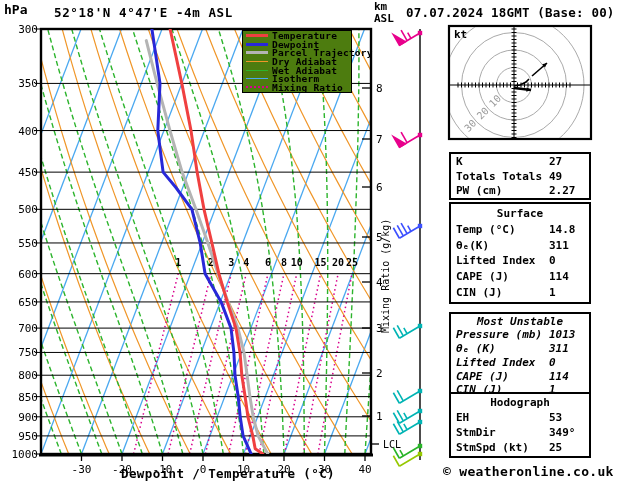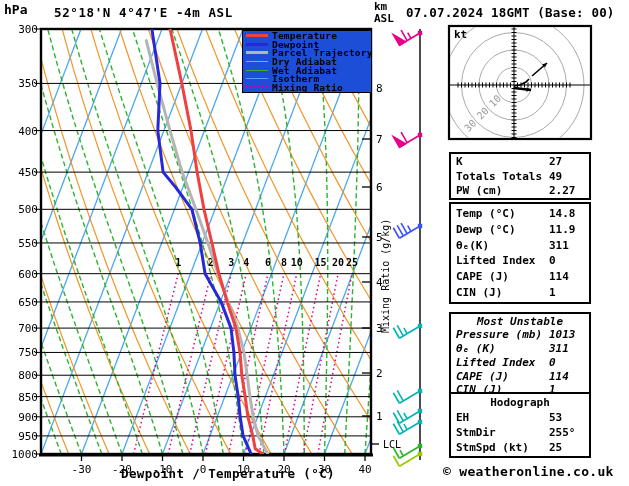--- a/index.html
+++ b/index.html
@@ -11,22 +11,22 @@
   #chart text.mixlab{font-size:10px;font-weight:bold}
   #chart text.ringlab{font-size:10px;fill:#999}
   #chart text.small{font-size:10px}
   #stationTitle{left:54px;top:5px;font-size:12.5px;font-weight:bold;letter-spacing:.6px}
   #dtTitle{left:406px;top:5px;font-size:12.5px;font-weight:bold;letter-spacing:.2px}
   #hpaLabel{left:4px;top:2px;font-size:13px;font-weight:bold}
   #kmLabel{left:374px;top:1px;font-size:11px;font-weight:bold;line-height:12px}
   #ktLabel{left:454px;top:28px;font-size:11px;font-weight:bold}
   #xlabel{left:85px;top:466px;width:250px;text-align:right;font-size:12.5px;font-weight:bold;letter-spacing:.4px}
   #footer{left:443px;top:464px;font-size:13px;font-weight:bold;letter-spacing:.3px}
-  #legendBox{position:absolute;left:242px;top:30px;width:130px;height:63px;
-             border:1.5px solid #000;background:#1d4ed8;box-sizing:border-box;
+  #legendBox{position:absolute;left:242px;top:30px;width:110px;height:63px;
+             border:1.5px solid #000;background:#4d7c0f;box-sizing:border-box;
              display:flex;flex-direction:column;justify-content:space-evenly}
   .lrow{display:flex;align-items:center;padding-left:3px;height:8px}
   .lsample{width:22px;height:0;border-top-style:solid;margin-right:4px;flex:0 0 22px}
   .llabel{font-size:9.5px;font-weight:bold;letter-spacing:.2px;white-space:nowrap}
   .pbox{position:absolute;left:449px;width:142px;border:2px solid #000;background:#fff;
         box-sizing:border-box;font-size:11px;font-weight:bold;
         display:flex;flex-direction:column;justify-content:space-evenly}
   .prow{display:flex;padding:0 5px;white-space:nowrap}
   .plabel{flex:0 0 93px}
   .pval{flex:1}
@@ -412,29 +412,26 @@
       <div class="prow">
         <span class="plabel">Totals Totals</span>
         <span class="pval">49</span>
       </div>
       <div class="prow">
         <span class="plabel">PW (cm)</span>
         <span class="pval">2.27</span>
       </div>
     </div>
     <div class="pbox" style="top: 202px; height: 102px;">
+      <div class="ptitle">Surface</div>
       <div class="prow">
         <span class="plabel">Temp (°C)</span>
         <span class="pval">14.8</span>
       </div>
       <div class="prow">
-        <span class="plabel">Dewp (°C)</span>
-        <span class="pval">11.9</span>
-      </div>
-      <div class="prow">
         <span class="plabel">θₑ(K)</span>
         <span class="pval">311</span>
       </div>
       <div class="prow">
         <span class="plabel">Lifted Index</span>
         <span class="pval">0</span>
       </div>
       <div class="prow">
         <span class="plabel">CAPE (J)</span>
         <span class="pval">114</span>
@@ -468,21 +465,21 @@
       </div>
     </div>
     <div class="pbox" style="top: 392px; height: 66px;">
       <div class="ptitle">Hodograph</div>
       <div class="prow">
         <span class="plabel">EH</span>
         <span class="pval">53</span>
       </div>
       <div class="prow">
         <span class="plabel">StmDir</span>
-        <span class="pval">255°</span>
+        <span class="pval">349°</span>
       </div>
       <div class="prow">
         <span class="plabel">StmSpd (kt)</span>
         <span class="pval">25</span>
       </div>
     </div>
   </div>
 <div class="abs" id="footer">© weatheronline.co.uk</div>
 
 </body></html>

